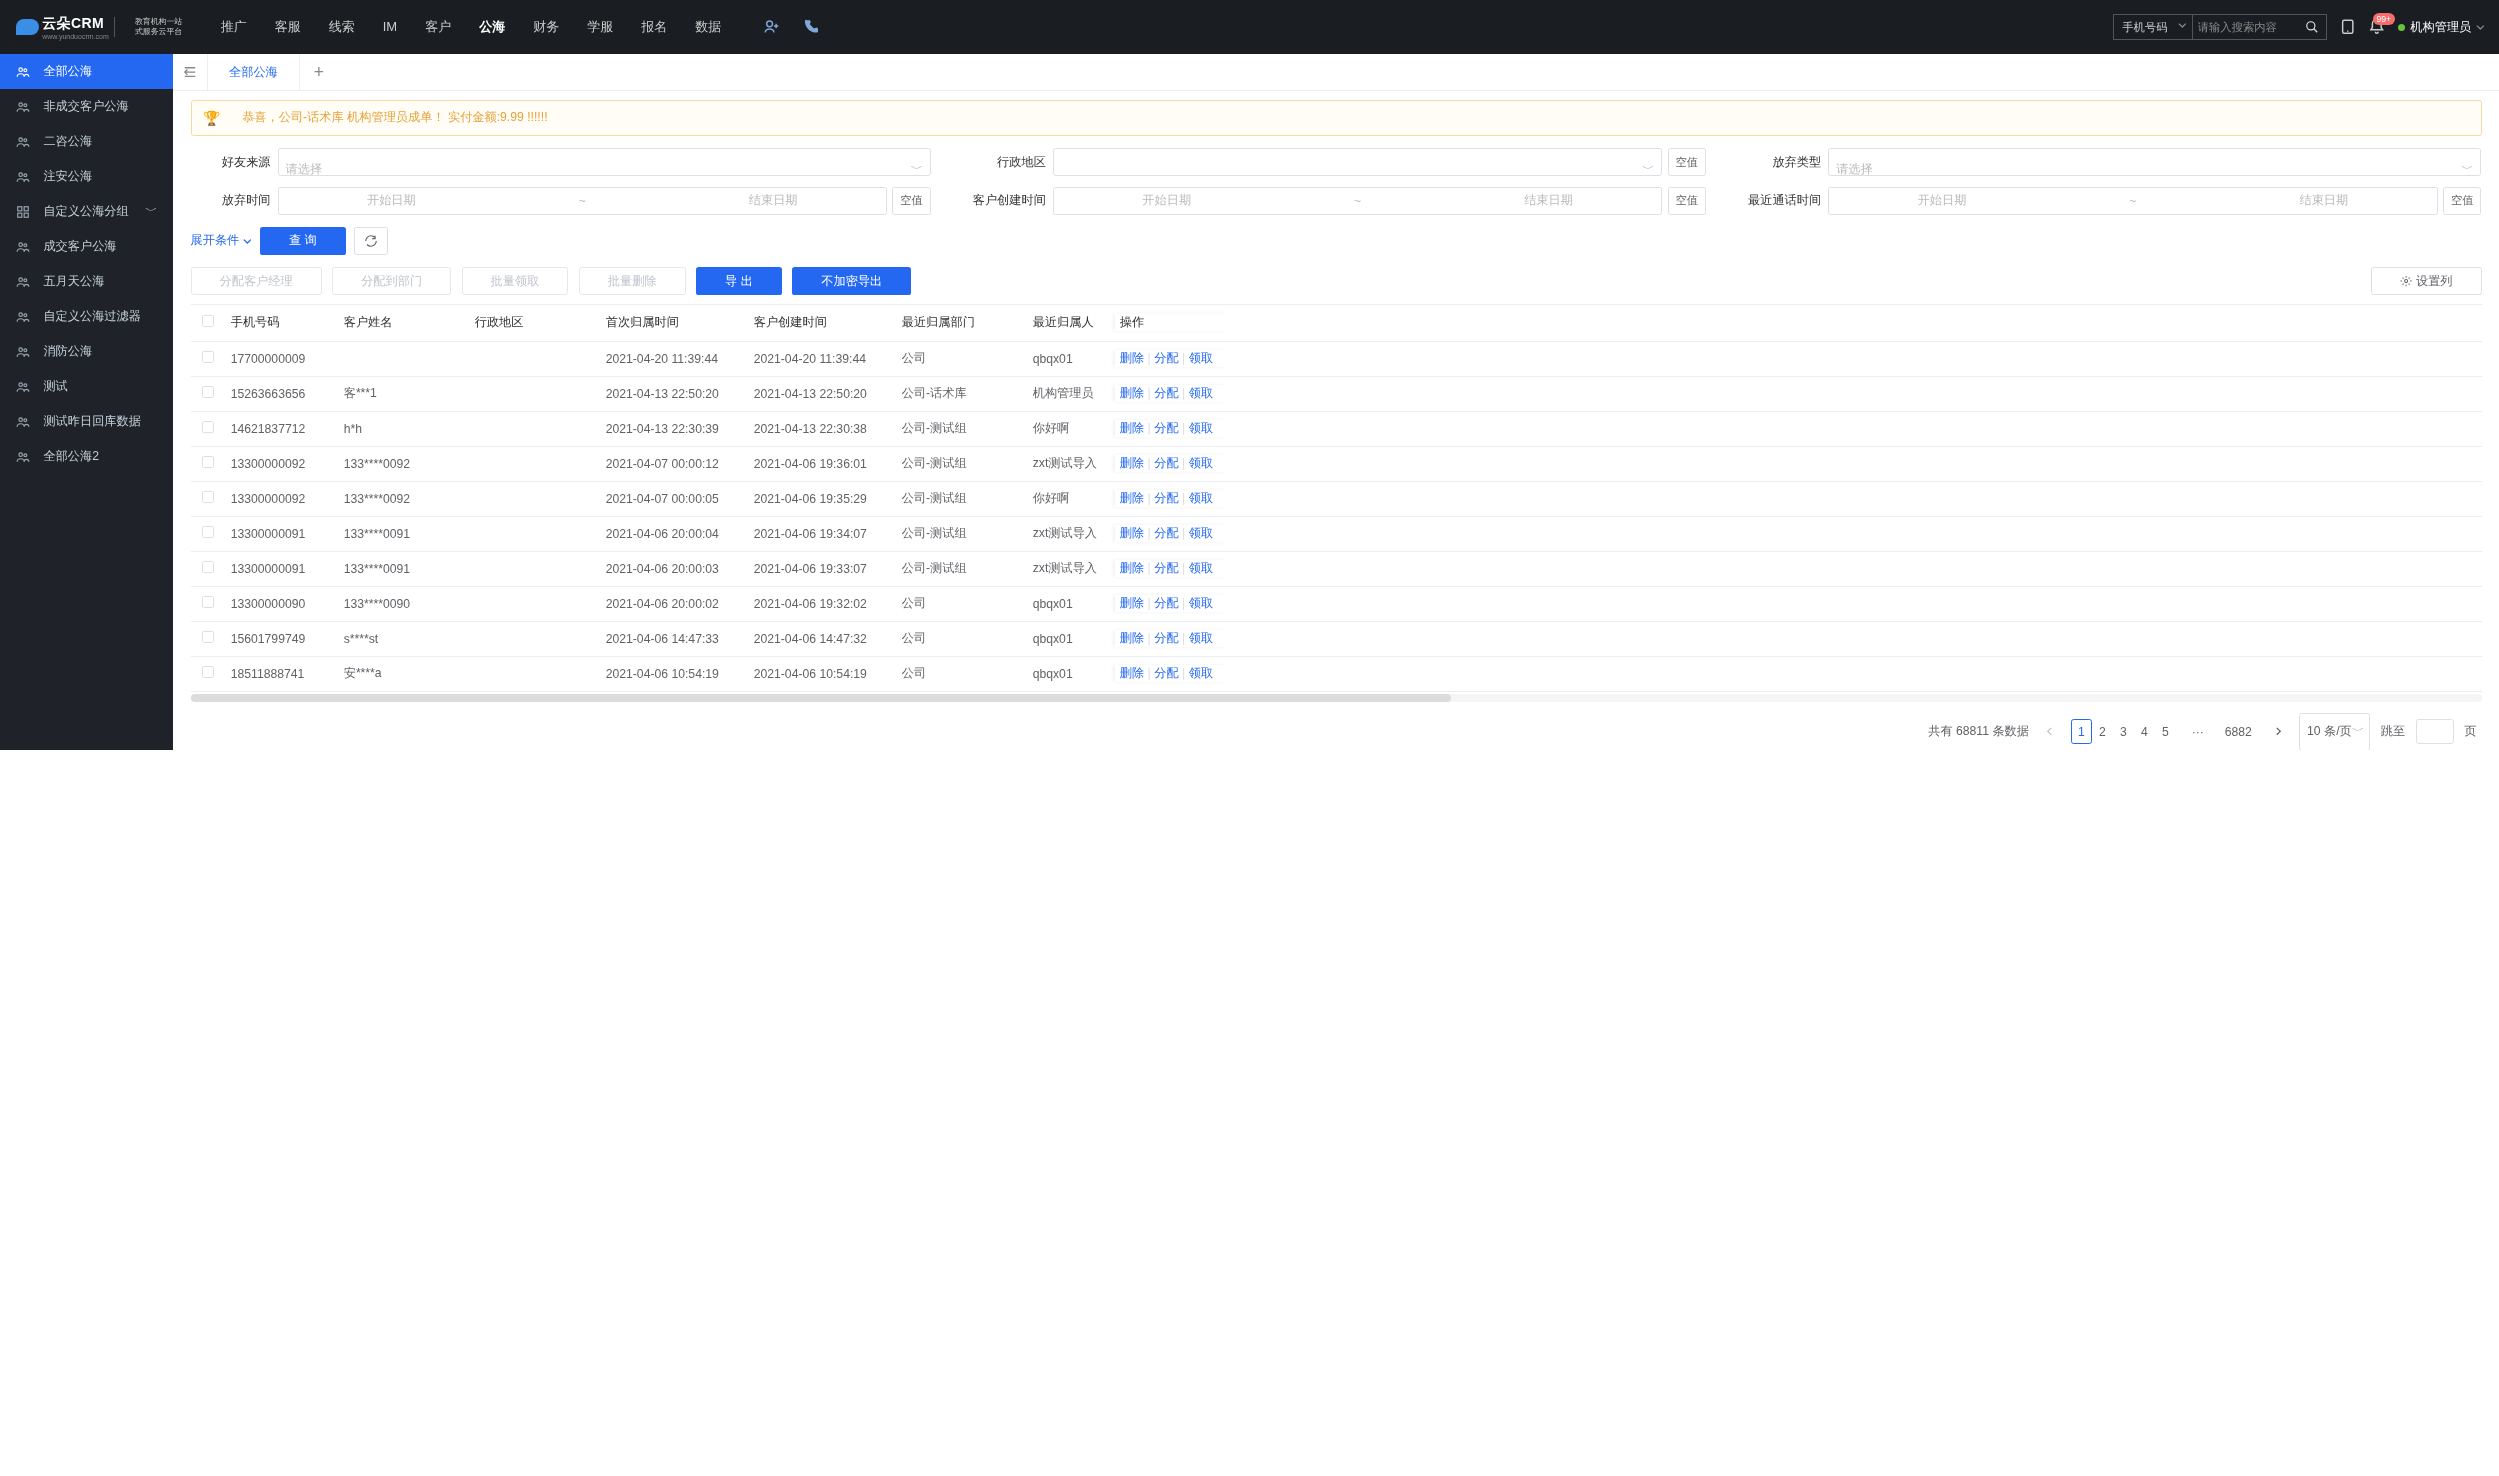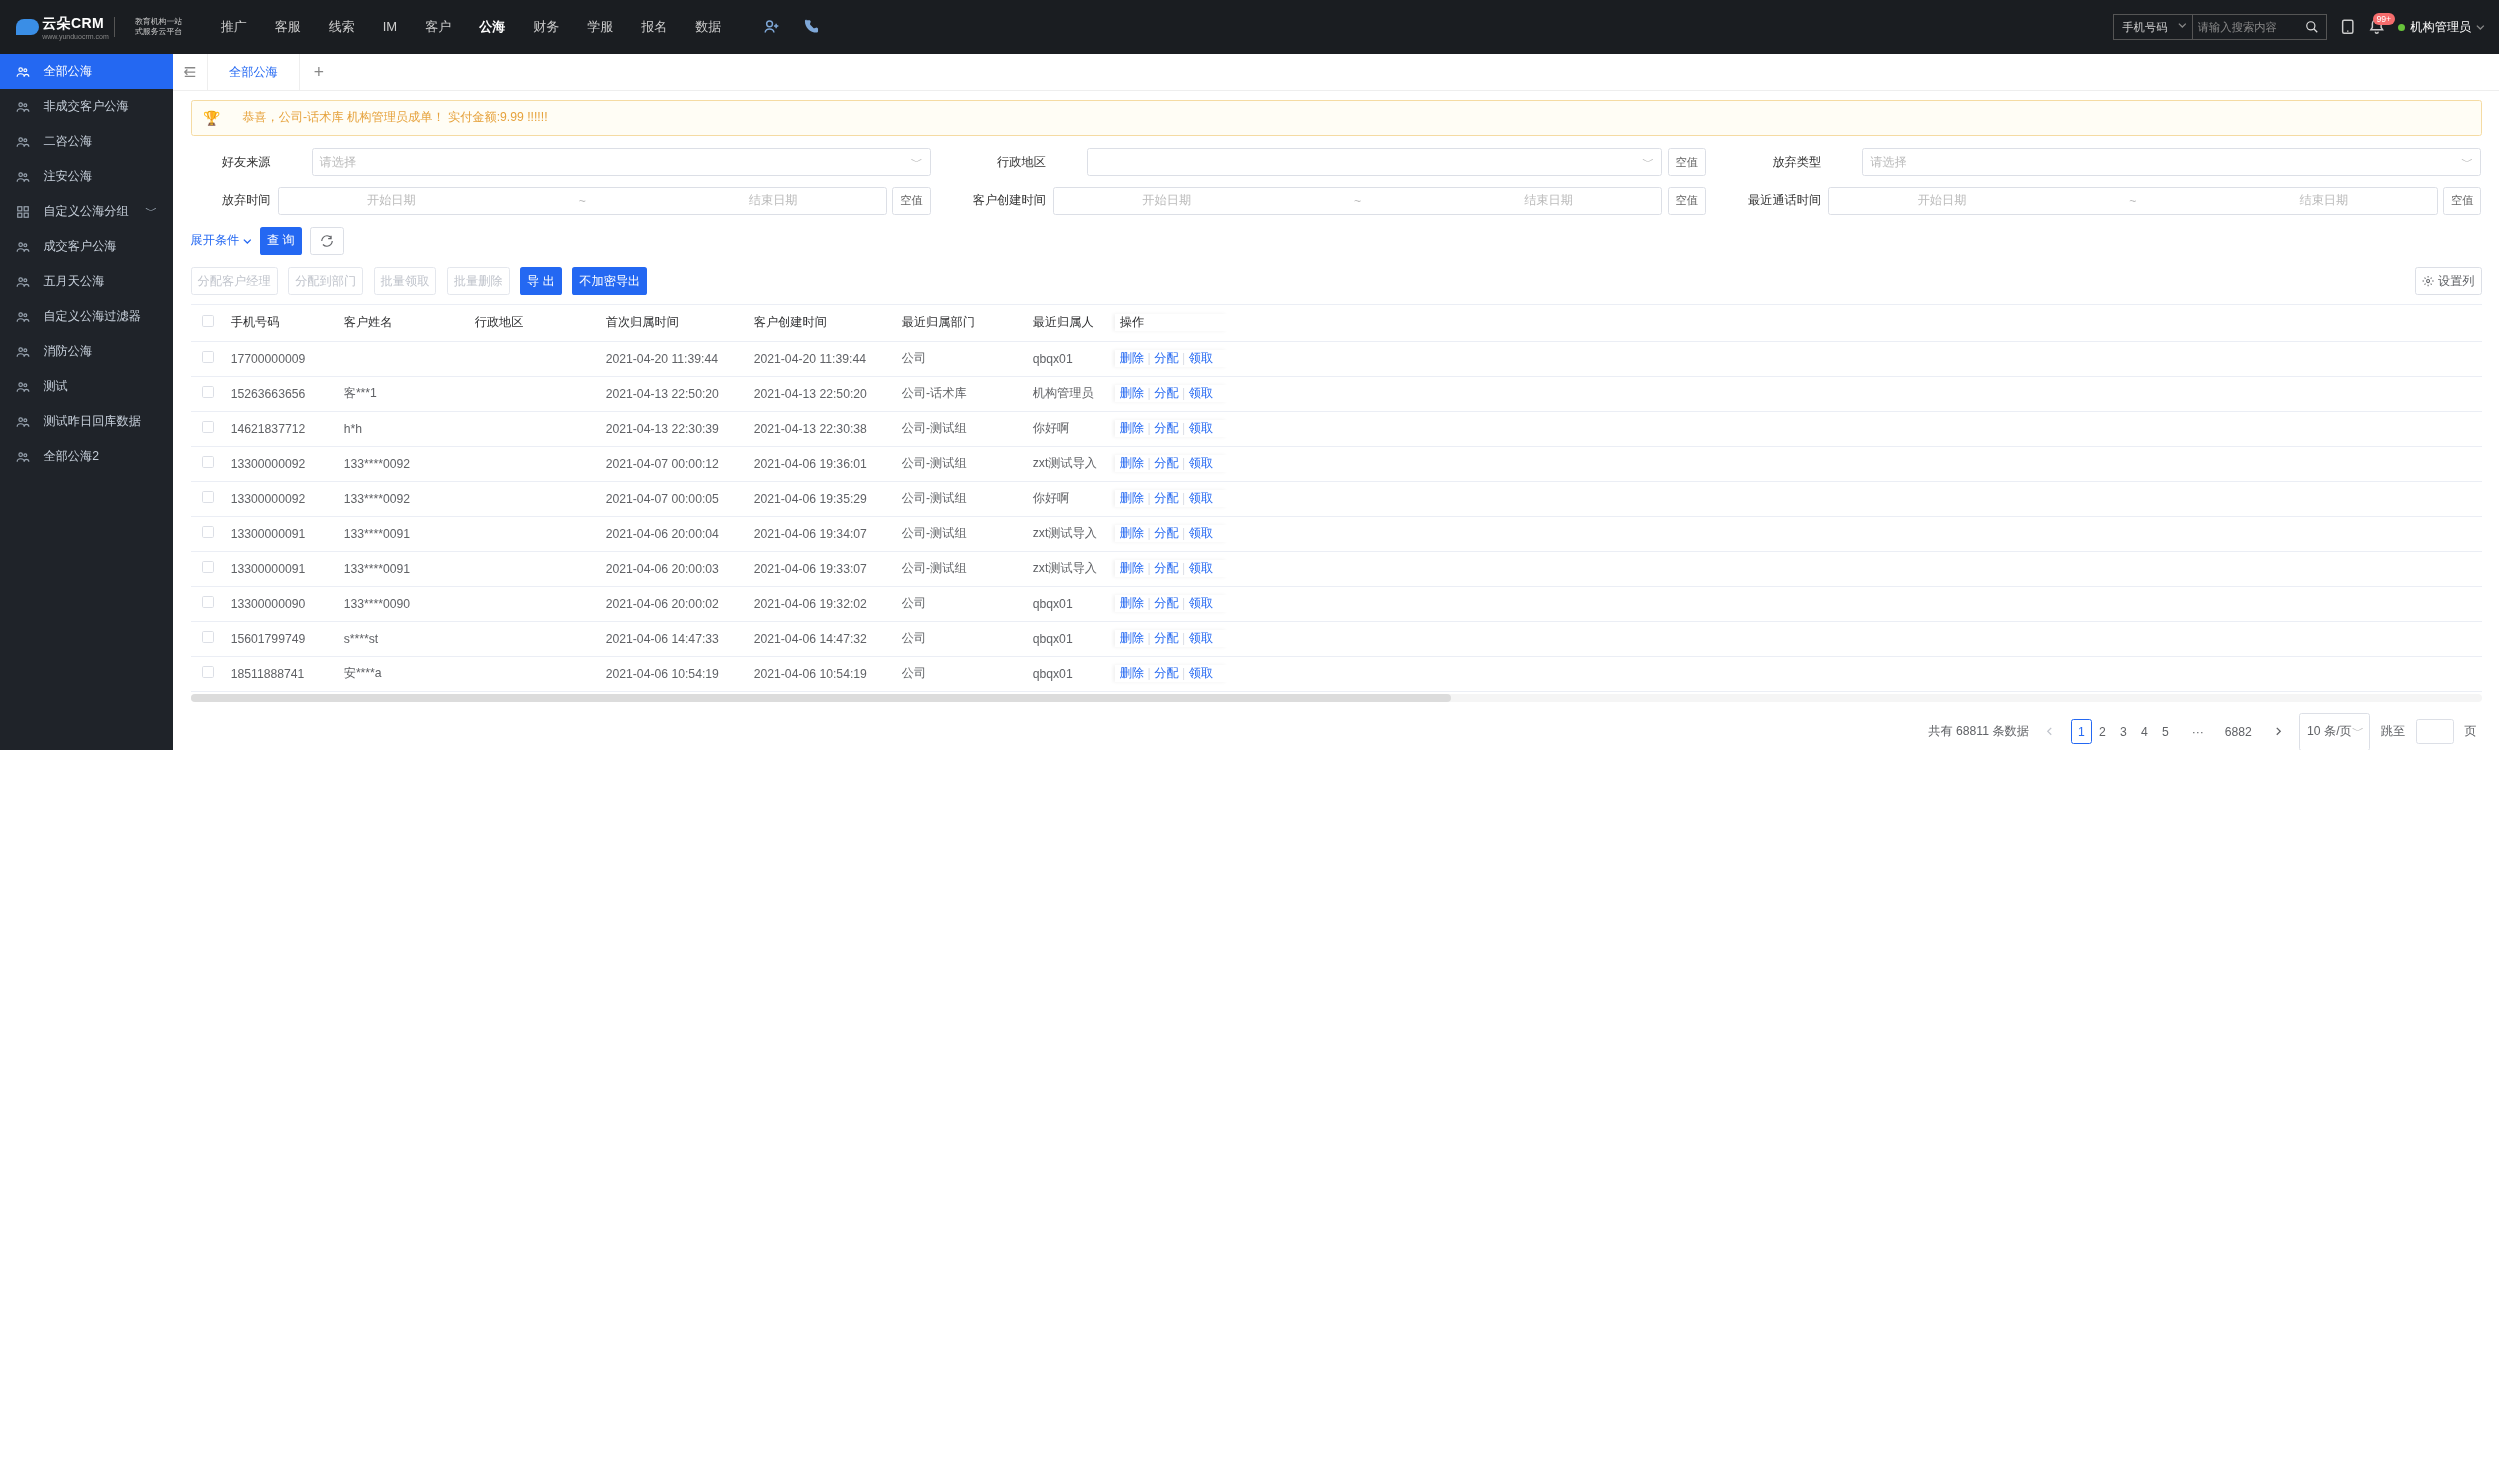--- a/index.html
+++ b/index.html
@@ -36,27 +36,27 @@
 .tabs-toggle { width: 35px; display: flex; align-items: center; justify-content: center; border-right: 0.9px solid #eee; color: #666; }
 .tab { display: flex; align-items: center; padding: 0 21px; font-size: 12.2px; border-right: 0.9px solid #eee; cursor: pointer; }
 .tab.active { color: #2468f2; }
 .tab-add { display: flex; align-items: center; padding: 0 14px; color: #888; font-size: 17.5px; }
 .content { padding: 8.7px 17.5px 12.2px 17.5px; flex: 1; overflow: auto; }
 .banner { border: 0.9px solid #f5dba3; background: #fffdf5; border-radius: 2.6px; padding: 8.7px 12.2px; display: flex; align-items: center; color: #e6a23c; font-size: 12.2px; margin-bottom: 12.2px; }
 .banner .trophy { margin-right: 21px; font-size: 14px; }
 .filters { display: grid; grid-template-columns: repeat(3, 1fr); gap: 10.5px 35px; margin-bottom: 12.2px; }
 .filter { display: flex; align-items: center; }
 .filter-label { width: 80px; text-align: right; font-size: 12.2px; color: #333; margin-right: 7px; }
-.fselect { flex: 1; height: 28px; border: 0.9px solid #dcdfe6; border-radius: 2.6px; padding: 4px 7px; color: #bbb; display: flex; align-items: flex-end; position: relative; margin-left: 34px; }
+.fselect { flex: 1; height: 28px; border: 0.9px solid #dcdfe6; border-radius: 2.6px; padding: 12px 7px; color: #bbb; display: flex; align-items: flex-start; position: relative; }
 .fselect .chev { position: absolute; right: 7px; color: #bbb; }
 .fdates { flex: 1; display: flex; align-items: center; height: 28px; border: 0.9px solid #dcdfe6; border-radius: 2.6px; padding: 0 7px; color: #bbb; justify-content: space-around; }
 .fnull { margin-left: 5.2px; height: 28px; padding: 0 7px; border: 0.9px solid #dcdfe6; border-radius: 2.6px; font-size: 11.3px; color: #666; display: flex; align-items: center; }
 .filter-actions { display: flex; justify-content: flex-start; align-items: center; gap: 8.7px; margin-bottom: 12.2px; }
 .link-blue { color: #2468f2; cursor: pointer; font-size: 12.2px; }
-.btn { height: 28px; padding: 0 6px; border-radius: 2.6px; font-size: 12.2px; display: inline-flex; align-items: center; cursor: pointer; border: 0.9px solid transparent; }
+.btn { height: 28px; padding: 0 28px; border-radius: 2.6px; font-size: 12.2px; display: inline-flex; align-items: center; cursor: pointer; border: 0.9px solid transparent; }
 .btn-primary { background: #2468f2; color: #fff; }
 .btn-outline { border-color: #dcdfe6; color: #606266; background: #fff; }
 .btn-disabled { border-color: #e4e7ed; color: #c0c4cc; background: #fff; cursor: not-allowed; }
 .btn-icon { border-color: #dcdfe6; color: #606266; background: #fff; padding: 0 8.7px; }
 .toolbar { display: flex; align-items: center; gap: 10.5px; margin-bottom: 8.7px; }
 .toolbar .spacer { flex: 1; }
 .table { width: 100%; border-top: 0.9px solid #ebeef5; }
 .thead, .trow { display: grid; grid-template-columns: 35px 113px 131px 131px 148px 148px 131px 87px 113px; align-items: center; border-bottom: 0.9px solid #ebeef5; }
 .thead { background: #fff; height: 37px; font-size: 12.2px; color: #303133; font-weight: 500; }
 .trow { height: 35px; font-size: 12.2px; color: #606266; }

